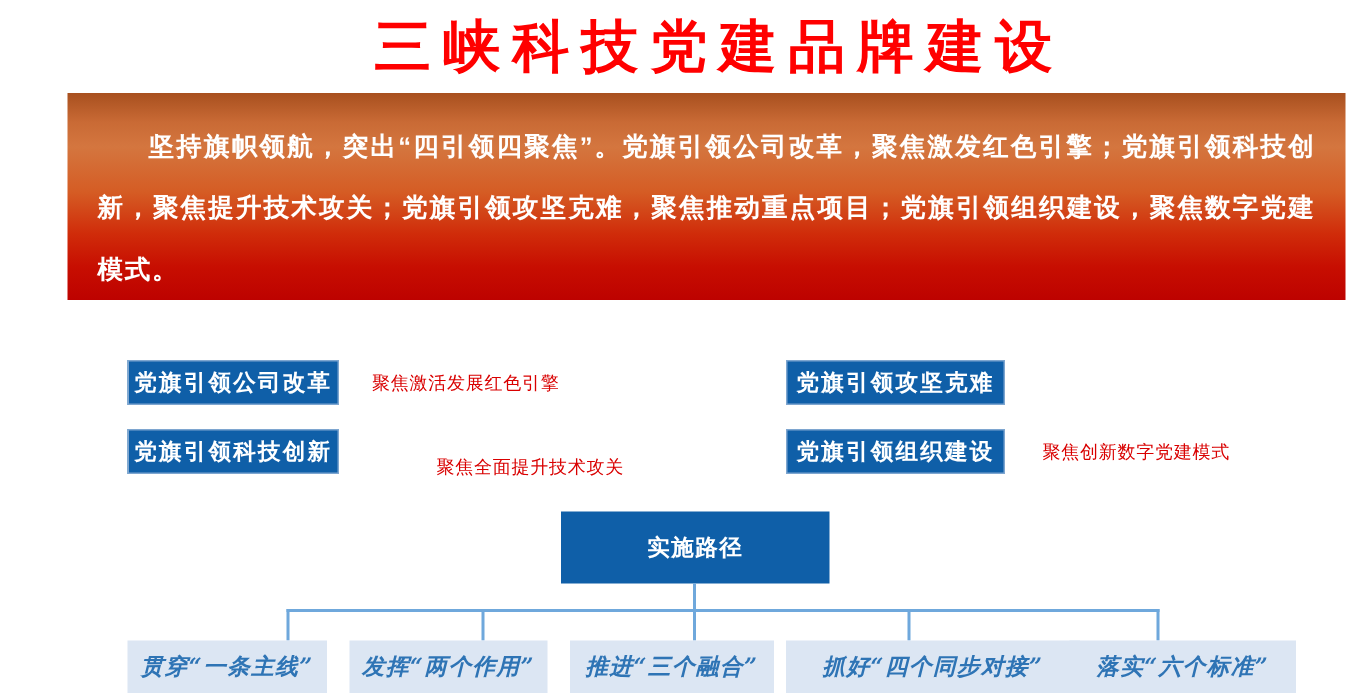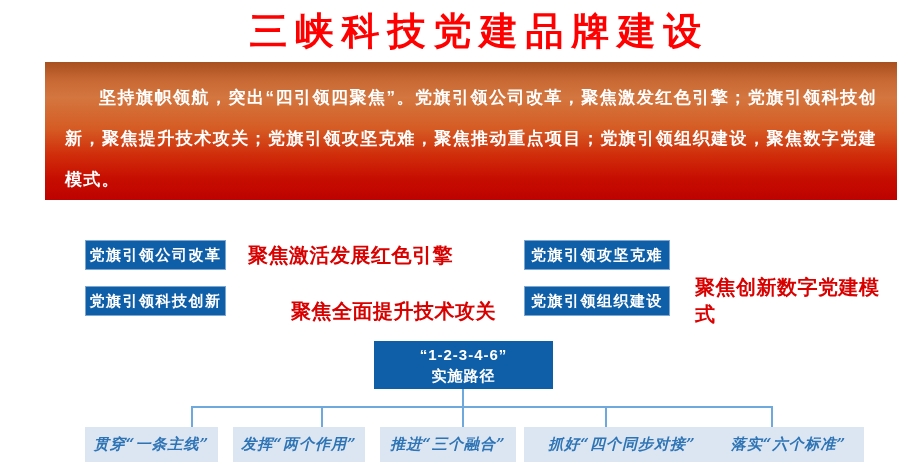--- a/index.html
+++ b/index.html
@@ -28,21 +28,21 @@
   }
   
   .chip{
     position:absolute;height:30px;box-sizing:border-box;
     background:#0f5fa8;border:1px solid #7ea6d0;
     color:#ffffff;font-size:15px;font-weight:bold;letter-spacing:1.5px;
     display:flex;align-items:center;justify-content:center;
   }
   .focus{
     position:absolute;height:30px;display:flex;align-items:center;
-    color:#d90000;font-size:20px;font-weight:700;letter-spacing:0.5px;
+    color:#d90000;font-size:12px;font-weight:400;letter-spacing:0.5px;
   }
   
   .root-box{
     position:absolute;left:374px;top:341px;width:179px;height:48px;
     background:#0f5fa8;color:#ffffff;font-weight:bold;font-size:15px;
     display:flex;flex-direction:column;align-items:center;justify-content:center;
     line-height:21px;letter-spacing:1px;text-align:center;
   }
   .conn{position:absolute;background:#6fa8dc;}
   .conn.v{width:2px;}
@@ -72,21 +72,20 @@
 
   <div class="chip" style="left:524px;top:240px;width:146px;">党旗引领攻坚克难</div>
 
   <div class="chip" style="left:85px;top:286px;width:141px;">党旗引领科技创新</div>
   <div class="focus" style="left:248px;top:296px;margin-left:43px;">聚焦全面提升技术攻关</div>
 
   <div class="chip" style="left:524px;top:286px;width:146px;">党旗引领组织建设</div>
   <div class="focus" style="left:695px;top:286px;">聚焦创新数字党建模式</div>
 
   <div class="root-box">
-    <span>“1-2-3-4-6”</span>
     <span>实施路径</span>
   </div>
 
   <div class="conn v" style="left:462px;top:389px;height:18px;"></div>
   <div class="conn h" style="left:191px;top:406px;width:582px;"></div>
   <div class="conn v" style="left:191px;top:406px;height:21px;"></div>
   <div class="conn v" style="left:321px;top:406px;height:21px;"></div>
   <div class="conn v" style="left:462px;top:406px;height:21px;"></div>
   <div class="conn v" style="left:605px;top:406px;height:21px;"></div>
   <div class="conn v" style="left:771px;top:406px;height:21px;"></div>

